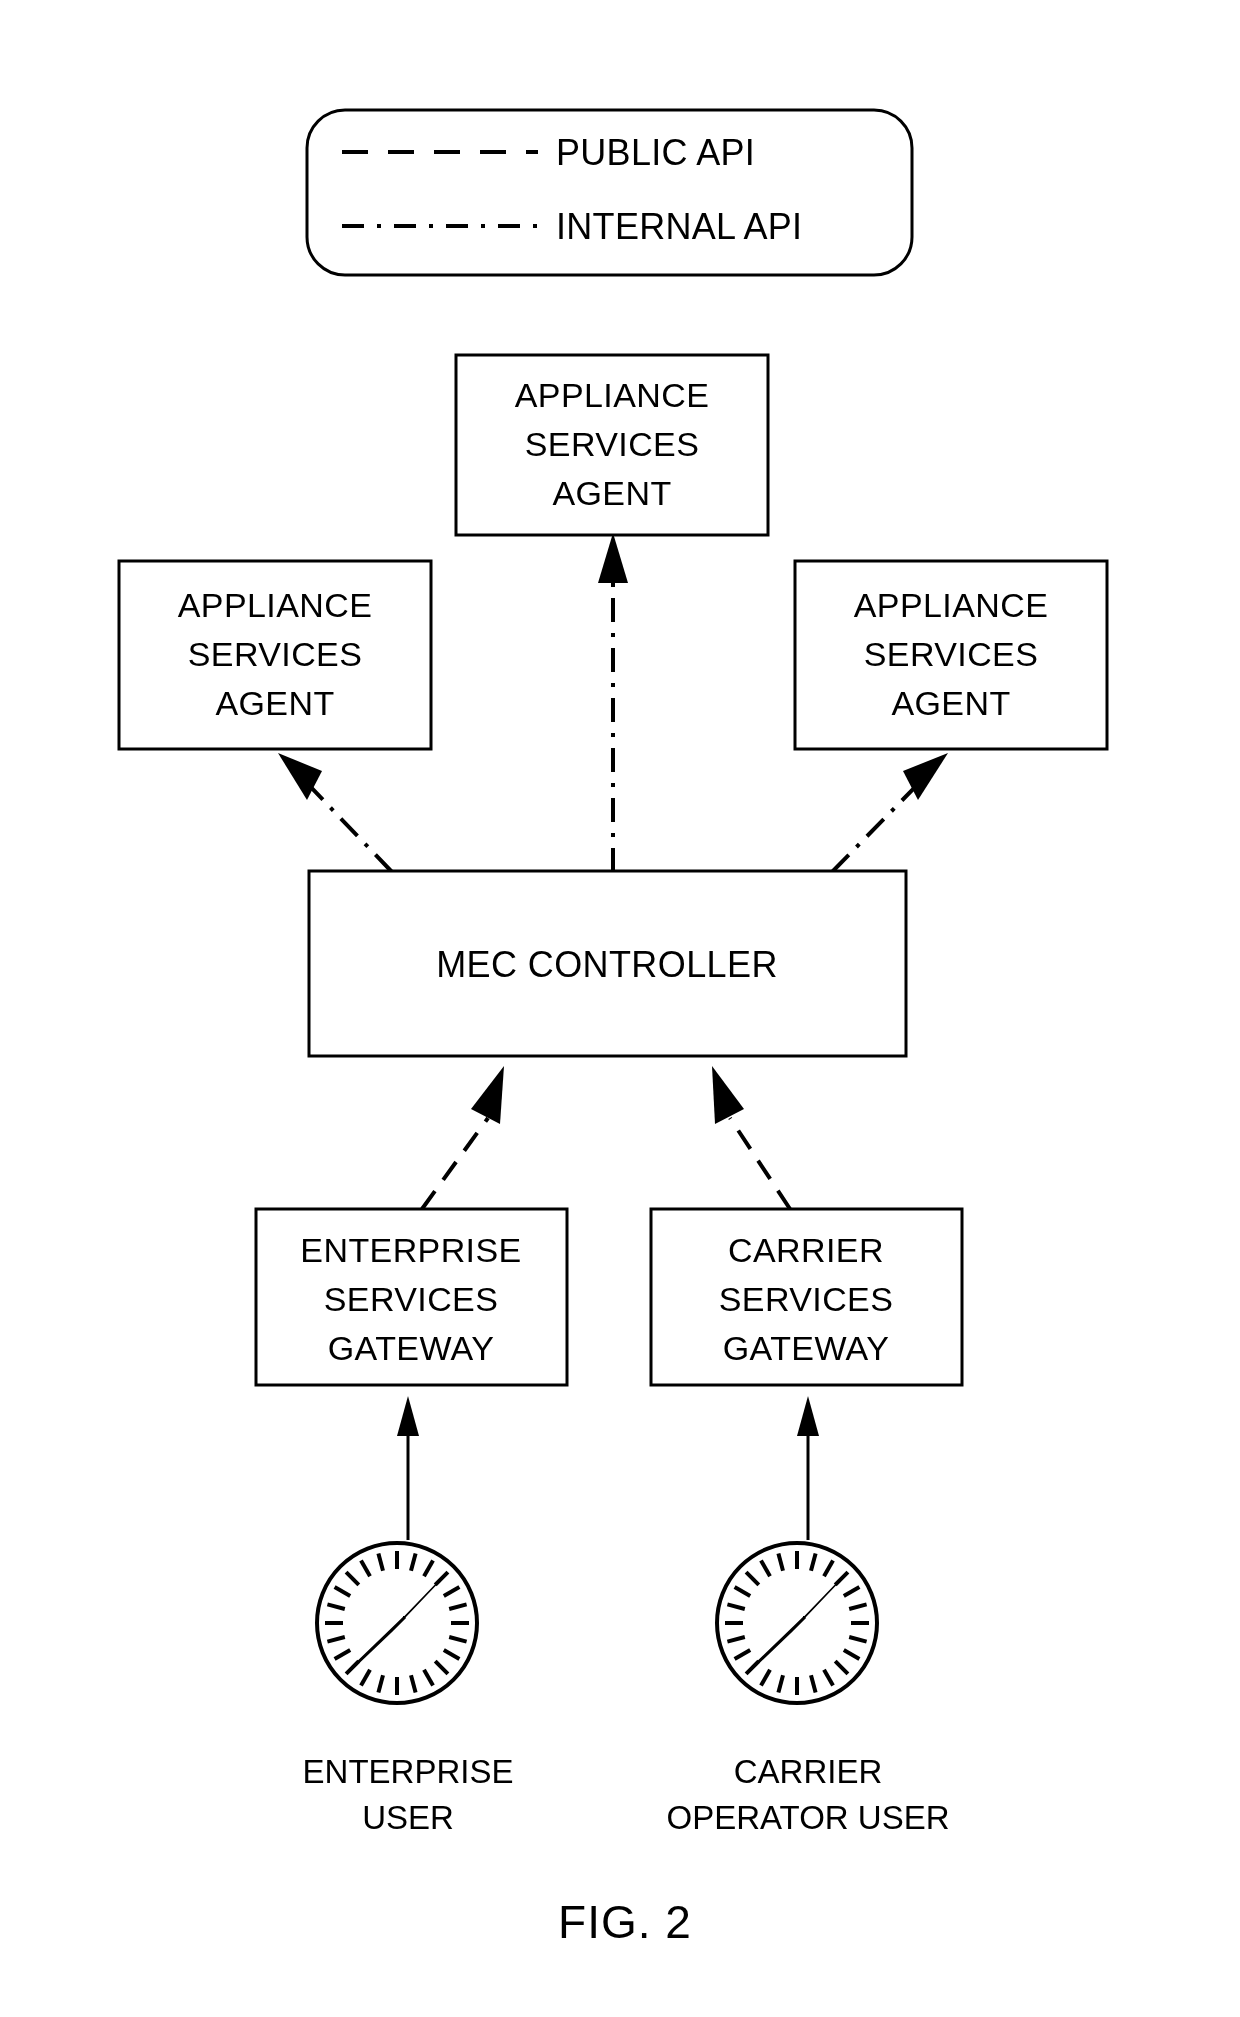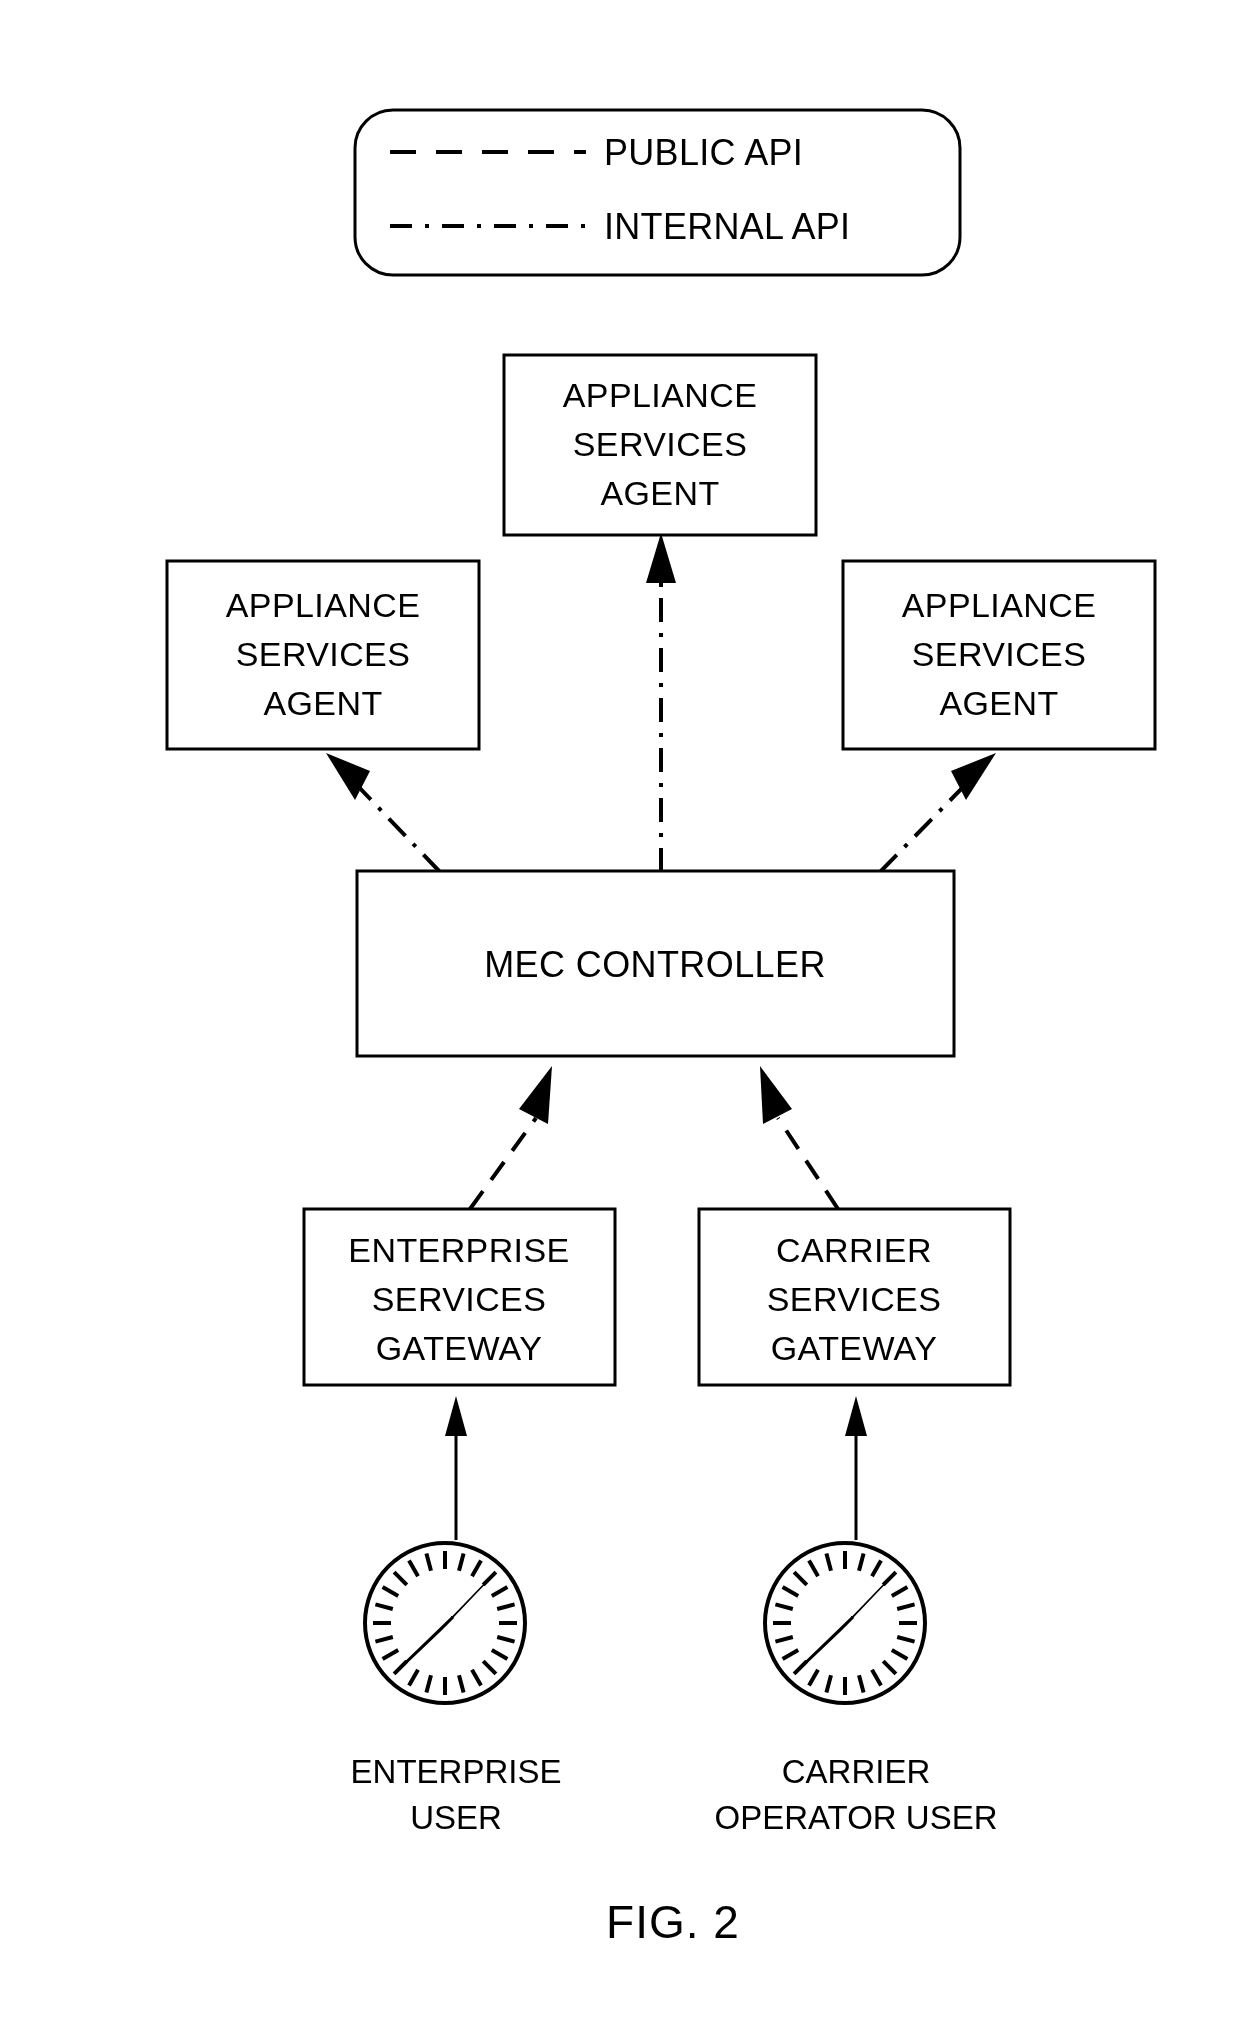--- a/index.html
+++ b/index.html
@@ -14,21 +14,20 @@
     font-family: "Liberation Sans", sans-serif;
     color: #000000;
     overflow: hidden;
   }
   #figure-root {
     position: absolute;
     left: 0;
     top: 0;
     width: 1048px;
     height: 2017px;
-    padding-left: 48px;
   }
   svg.diagram {
     display: block;
     width: 1240px;
     height: 2017px;
   }
   .box-rect {
     fill: #ffffff;
     stroke: #000000;
     stroke-width: 3;

